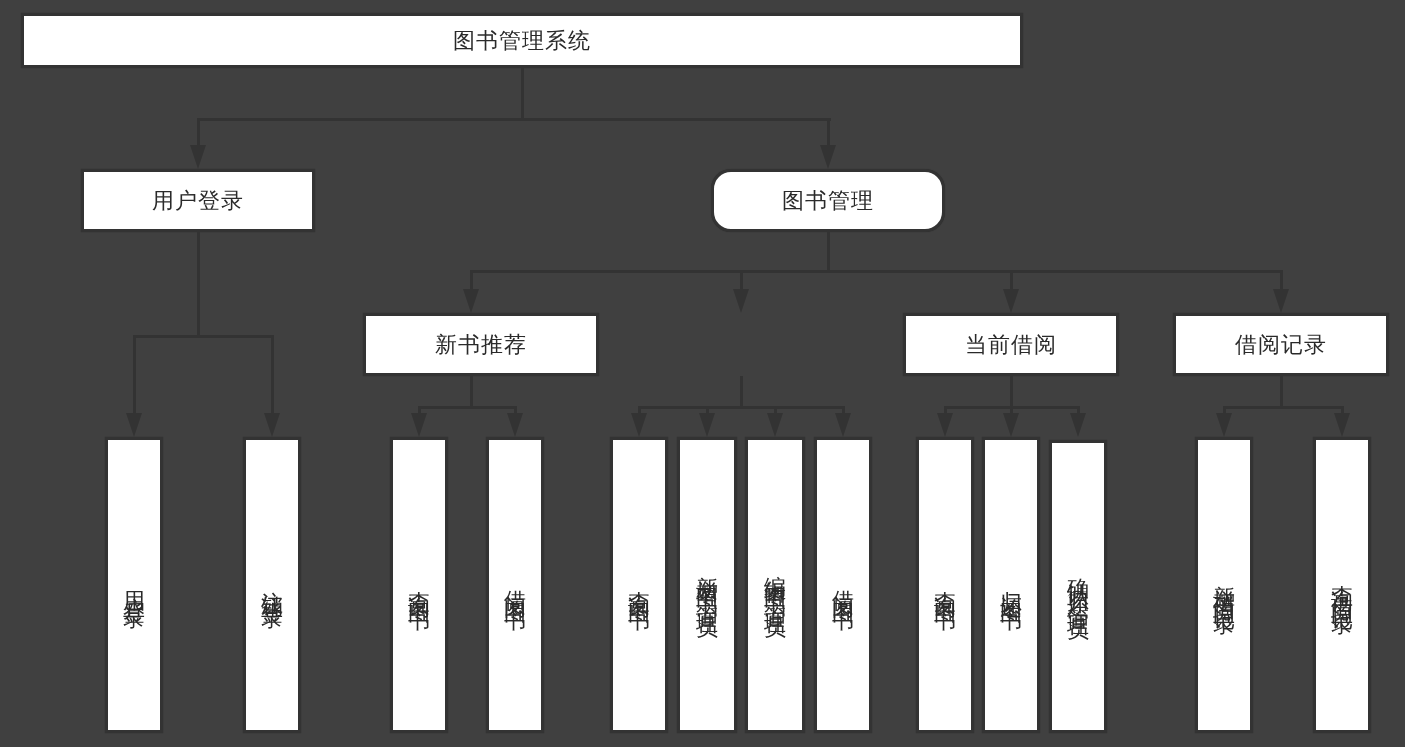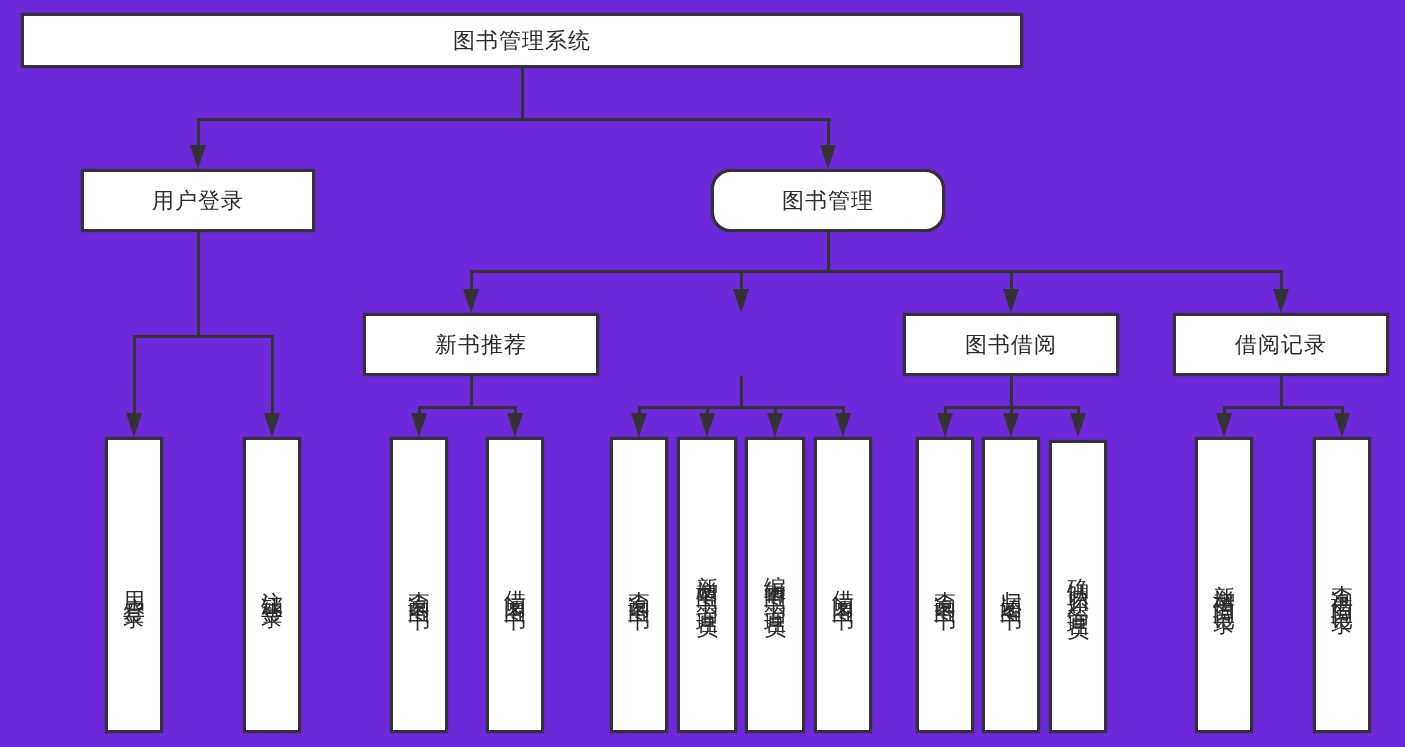--- a/index.html
+++ b/index.html
@@ -5,21 +5,21 @@
   html, body {
     margin: 0;
     padding: 0;
     background: #ffffff;
     font-family: "Liberation Sans", "DejaVu Sans", sans-serif;
   }
   .canvas {
     position: relative;
     width: 1405px;
     height: 747px;
-    background: #6d28d9;
+    background: #404040;
     overflow: hidden;
   }
   
   .node {
     position: absolute;
     box-sizing: border-box;
     background: #ffffff;
     border: 3px solid #333333;
     color: #2a2a2a;
     display: flex;
@@ -97,21 +97,21 @@
   <div class="vline" style="left:470px; top:270px; height:23px;"></div>
   <div class="ah" style="left:463px; top:289px;"></div>
   <div class="vline" style="left:740px; top:270px; height:23px;"></div>
   <div class="ah" style="left:733px; top:289px;"></div>
   <div class="vline" style="left:1010px; top:270px; height:23px;"></div>
   <div class="ah" style="left:1003px; top:289px;"></div>
   <div class="vline" style="left:1280px; top:270px; height:23px;"></div>
   <div class="ah" style="left:1273px; top:289px;"></div>
 
   <div class="node" style="left:363px; top:313px; width:236px; height:63px;">新书推荐</div>
-  <div class="node" style="left:903px; top:313px; width:216px; height:63px;">图书借阅</div>
+  <div class="node" style="left:903px; top:313px; width:216px; height:63px;">当前借阅</div>
   <div class="node" style="left:1173px; top:313px; width:216px; height:63px;">借阅记录</div>
 
   <div class="vline" style="left:470px; top:376px; height:32px;"></div>
   <div class="hline" style="left:418px; top:406px; width:99px;"></div>
   <div class="vline" style="left:418px; top:406px; height:12px;"></div>
   <div class="ah" style="left:411px; top:413px;"></div>
   <div class="vline" style="left:514px; top:406px; height:12px;"></div>
   <div class="ah" style="left:507px; top:413px;"></div>
 
   <div class="vline" style="left:740px; top:376px; height:32px;"></div>

